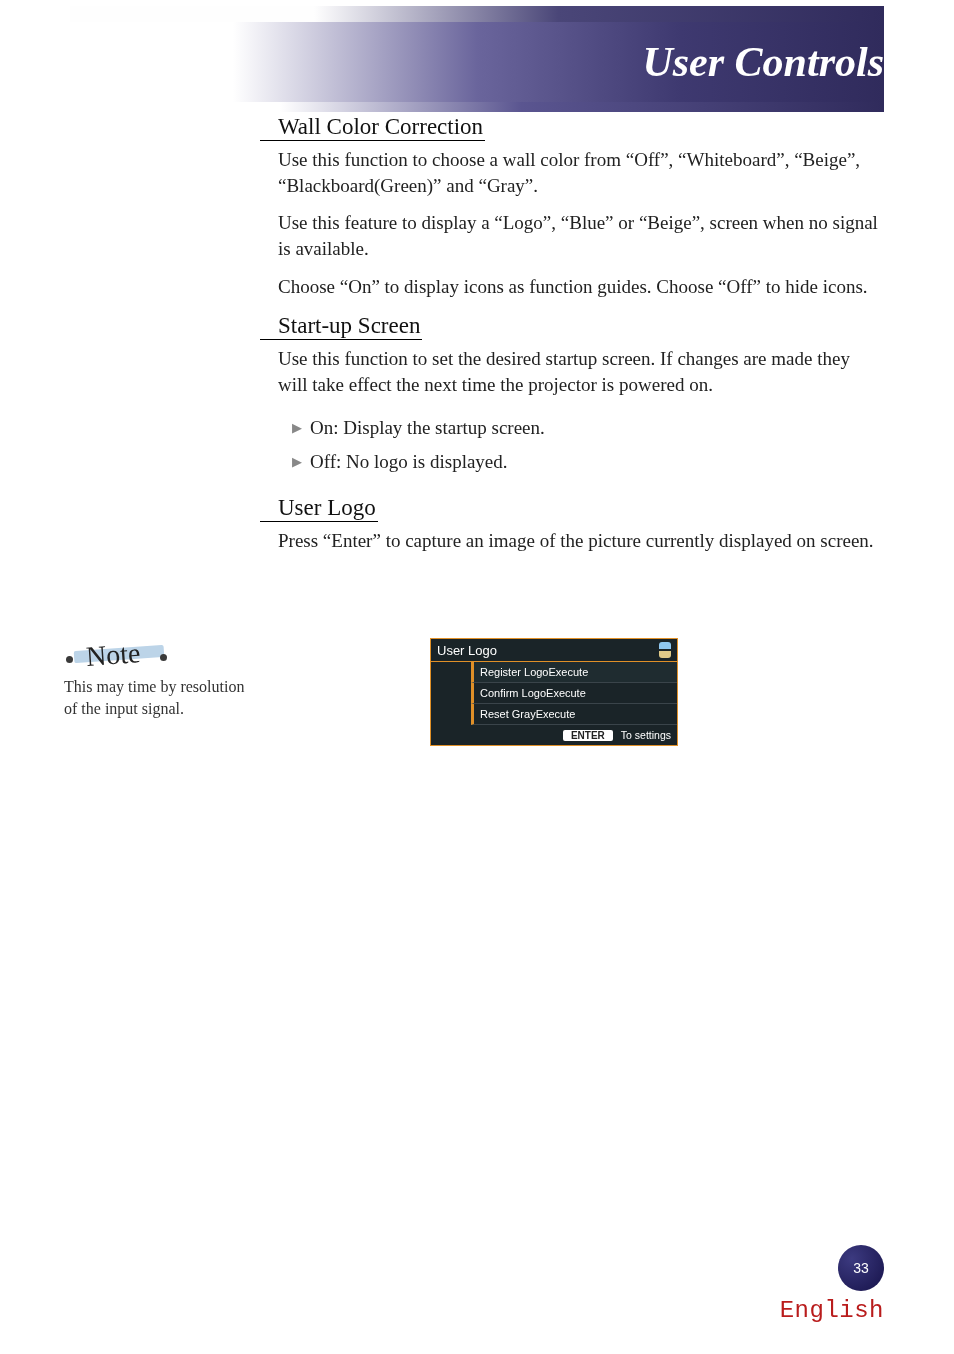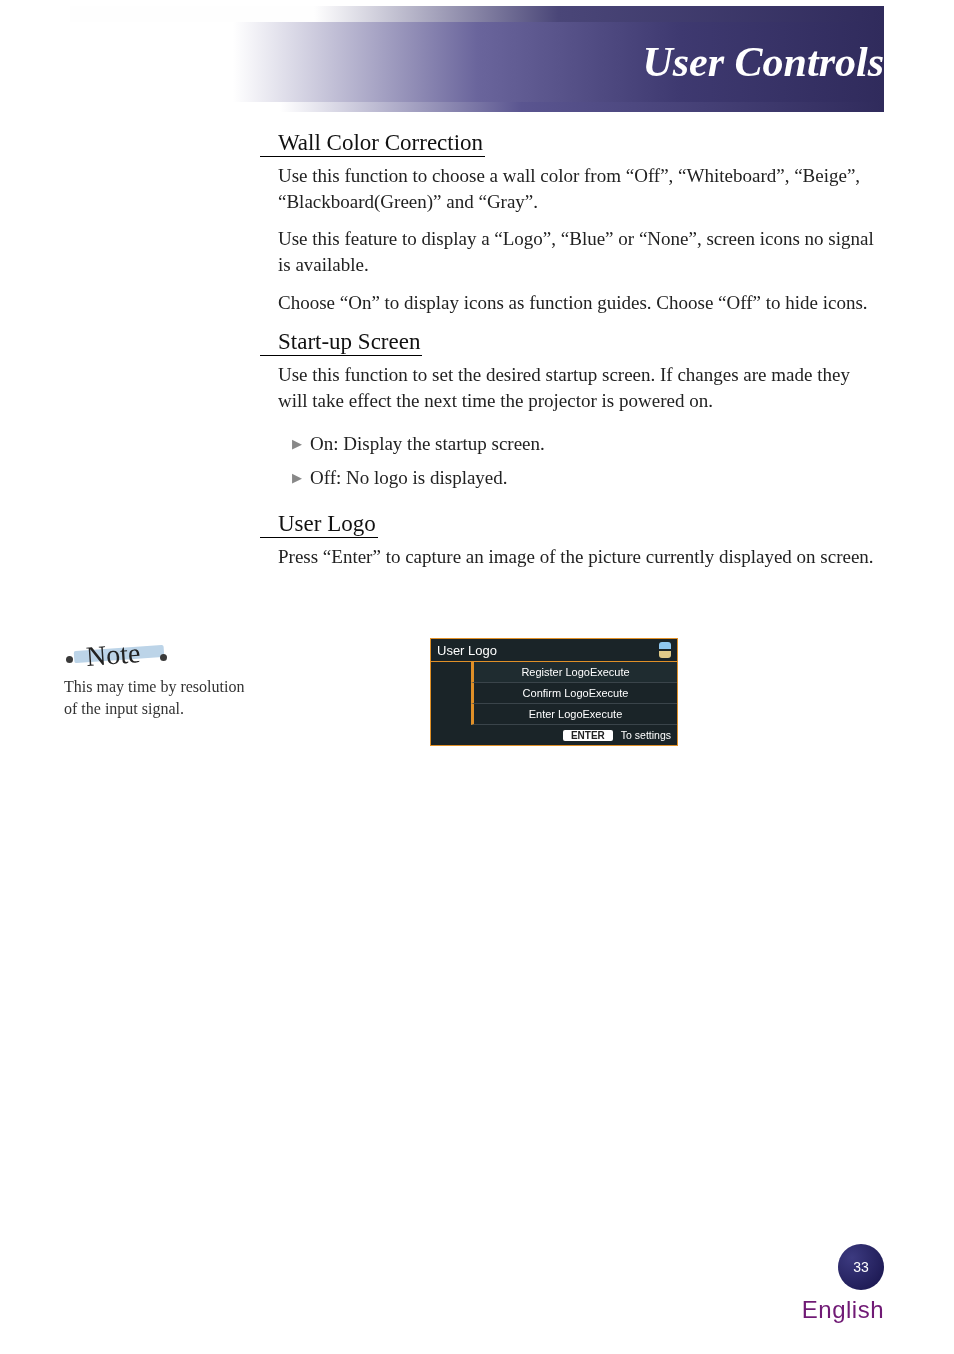--- a/index.html
+++ b/index.html
@@ -40,21 +40,21 @@
   .header-underbar {
     position: absolute;
     top: 102px;
     left: 280px;
     right: 70px;
     height: 10px;
     background: linear-gradient(to right, #ffffff 0%, #5a5590 40%, #302b5c 100%);
   }
   .content {
     position: absolute;
-    top: 128px;
+    top: 112px;
     left: 278px;
     width: 604px;
     color: #222;
   }
   .side-col {
     position: absolute;
     top: 638px;
     left: 64px;
     width: 190px;
     color: #333;
@@ -161,21 +161,21 @@
   .osd-titlebar .icon {
     width: 12px;
     height: 16px;
     position: relative;
   }
   .osd-titlebar .icon .top { width:12px;height:7px;background:#8fc8f0;border-radius:3px 3px 0 0; }
   .osd-titlebar .icon .bot { width:12px;height:7px;background:#e0ca88;border-radius:0 0 3px 3px;margin-top:2px; }
   .osd-splitter { height:1px; background:#e09028; }
   .osd-row {
     display: flex;
-    justify-content: center;
+    justify-content: flex-start;
     align-items: center;
     padding: 4px 6px;
     border-left: 3px solid #e09028;
     border-bottom: 1px solid #3a444a;
     margin-left: 40px;
   }
   .osd-row:last-of-type { border-bottom:none; }
   .osd-row.highlight { background: #1f2c30; }
   .osd-footer {
     display:flex;
@@ -209,44 +209,44 @@
     display: flex;
     align-items: center;
     justify-content: center;
     font-family: Arial, sans-serif;
     font-size: 14px;
     margin-left: auto;
     margin-bottom: 6px;
     text-align: center;
   }
   .lang {
-    font-family: Liberation Sans, sans-serif;
+    font-family: Liberation Mono, monospace;
     font-size: 24px;
-    color: #701a75;
+    color: #b91c1c;
     letter-spacing: 0.5px;
   }
 </style>
 </head>
 <body>
 
 <div class="page-border-top"></div>
 
 <div class="main-header">
   <h1>User Controls</h1>
 </div>
 <div class="header-underbar"></div>
 
 <div class="content">
 
   <div>
     <div class="section-heading">Wall Color Correction</div>
   </div>
   <p class="section-body">Use this function to choose a wall color from “Off”, “Whiteboard”, “Beige”, “Blackboard(Green)” and “Gray”.</p>
 
-  <p class="section-body">Use this feature to display a “Logo”, “Blue” or “None”, screen icons no signal is available.</p>
+  <p class="section-body">Use this feature to display a “Logo”, “Blue” or “Beige”, screen when no signal is available.</p>
 
   <p class="section-body">Choose “On” to display icons as function guides. Choose “Off” to hide icons.</p>
 
   <div>
     <div class="section-heading">Start-up Screen</div>
   </div>
   <p class="section-body" style="margin-bottom:18px">Use this function to set the desired startup screen. If changes are made they will take effect the next time the projector is powered on.</p>
 
   <div class="bullet-row">
     <span class="tri">▶</span>
@@ -285,21 +285,21 @@
   <div class="osd-splitter"></div>
   <div class="osd-row highlight">
     <span>Register Logo</span>
     <span>Execute</span>
   </div>
   <div class="osd-row">
     <span>Confirm Logo</span>
     <span>Execute</span>
   </div>
   <div class="osd-row">
-    <span>Enter Logo</span>
+    <span>Reset Gray</span>
     <span>Execute</span>
   </div>
   <div class="osd-footer">
     <span class="enter-key">ENTER</span>
     <span>To settings</span>
   </div>
 </div>
 
 <div class="footer">
   <div class="page-circle">33</div>

